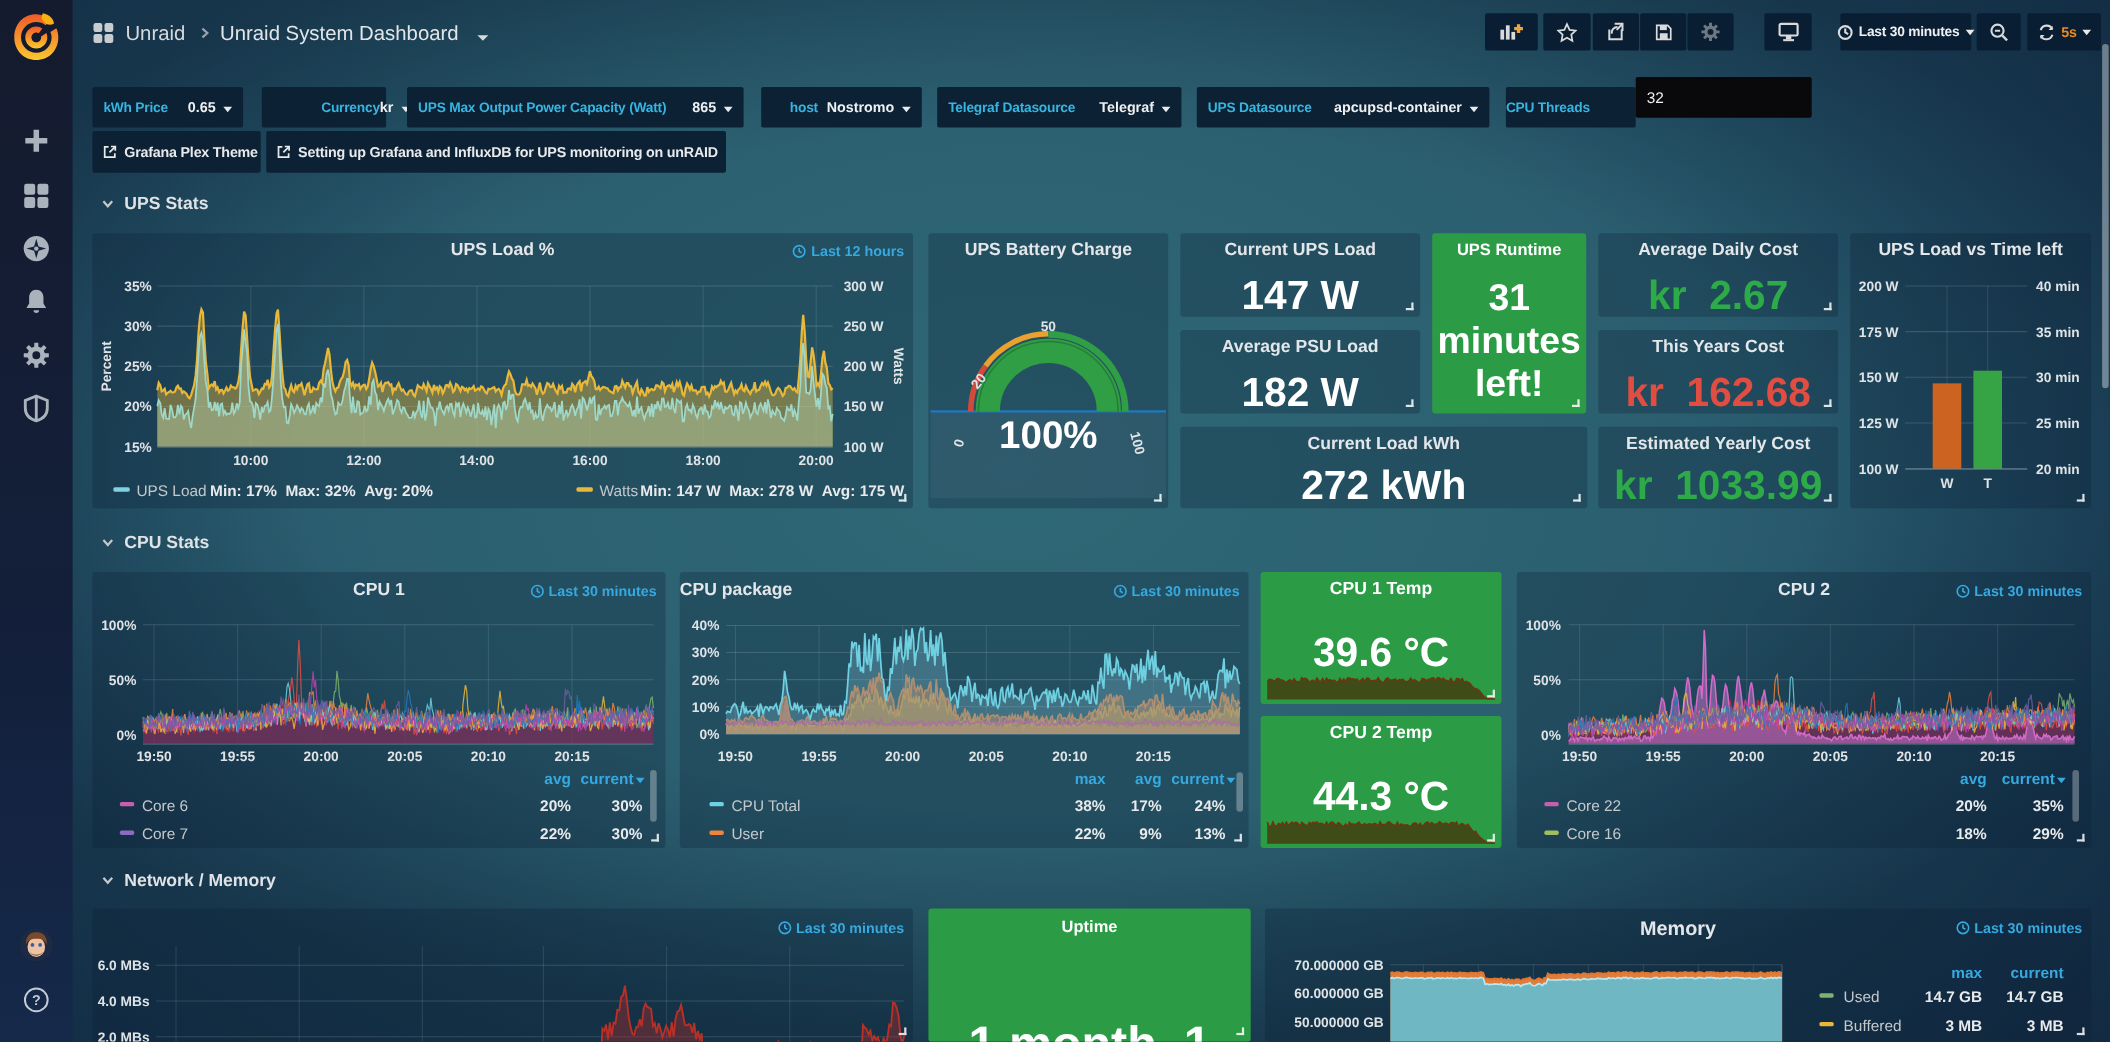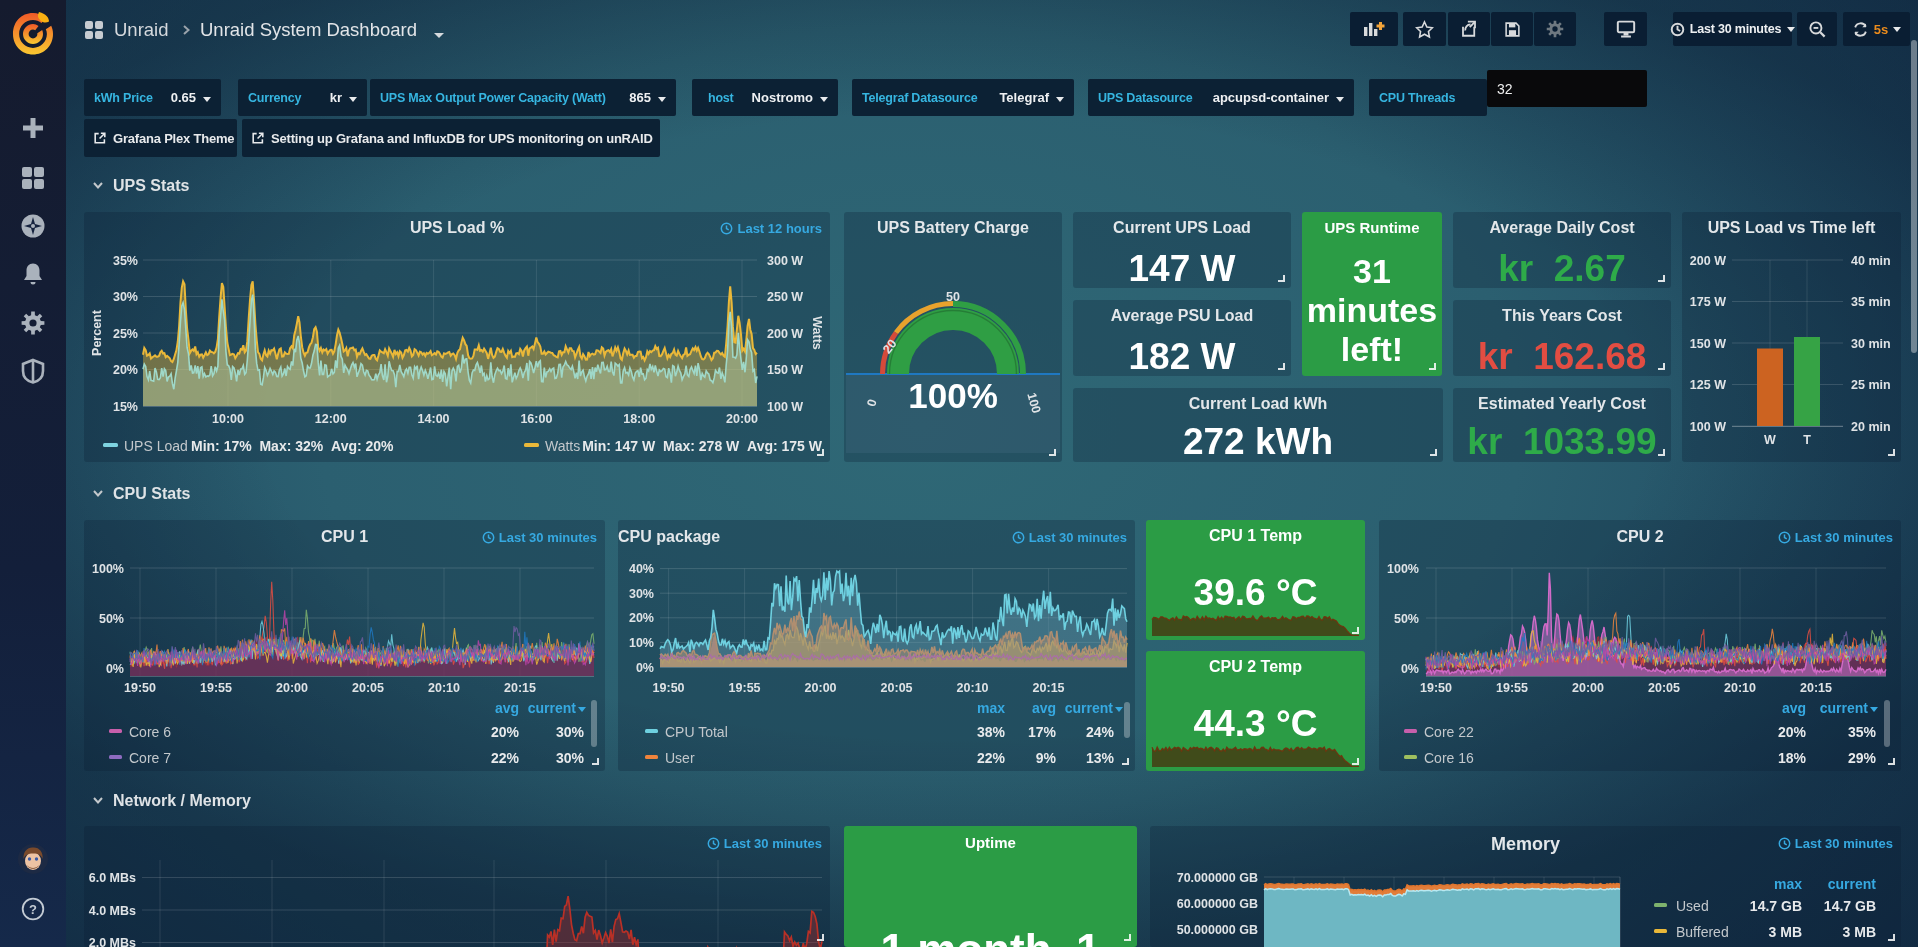--- a/index.html
+++ b/index.html
@@ -345,42 +345,42 @@
     <div class="abs" style="left:1352px;top:627px;width:7px;height:7px;border-right:2px solid #fff;border-bottom:2px solid #fff;opacity:0.85;"></div>
     <div class="abs" style="left:1352px;top:758px;width:7px;height:7px;border-right:2px solid #fff;border-bottom:2px solid #fff;opacity:0.85;"></div>
     <div class="abs" style="left:1888px;top:758px;width:7px;height:7px;border-right:2px solid #fff;border-bottom:2px solid #fff;opacity:0.85;"></div>
     <div class="abs" style="left:817px;top:934px;width:7px;height:7px;border-right:2px solid #fff;border-bottom:2px solid #fff;opacity:0.85;"></div>
     <div class="abs" style="left:1124px;top:934px;width:7px;height:7px;border-right:2px solid #fff;border-bottom:2px solid #fff;opacity:0.85;"></div>
     <div class="abs" style="left:1888px;top:934px;width:7px;height:7px;border-right:2px solid #fff;border-bottom:2px solid #fff;opacity:0.85;"></div>
     <div class="vbox" style="left:84px;width:137px;">
       <span class="vlabel" style="margin-left:10px;">kWh Price</span>
       <span class="vval" style="margin-left:auto;margin-right:10px;">0.65<span class="caret"></span></span>
     </div>
-    <div class="vbox" style="left:238px;width:129px;">
+    <div class="vbox" style="left:238px;width:113px;padding-left:44px;">
       <span class="vlabel" style="margin-left:10px;">Currency</span>
       <span class="vval" style="margin-left:auto;margin-right:10px;">kr<span class="caret"></span></span>
     </div>
     <div class="vbox" style="left:370px;width:306px;">
       <span class="vlabel" style="margin-left:10px;">UPS Max Output Power Capacity (Watt)</span>
       <span class="vval" style="margin-left:auto;margin-right:10px;">865<span class="caret"></span></span>
     </div>
     <div class="vbox" style="left:692px;width:146px;">
-      <span class="vlabel" style="padding-left:16px;">host</span>
+      <span class="vlabel" style="margin-left:10px;padding-left:16px;">host</span>
       <span class="vval" style="margin-left:auto;margin-right:10px;">Nostromo<span class="caret"></span></span>
     </div>
     <div class="vbox" style="left:1088px;width:266px;">
       <span class="vlabel" style="margin-left:10px;">UPS Datasource</span>
       <span class="vval" style="margin-left:auto;margin-right:10px;">apcupsd-container<span class="caret"></span></span>
     </div>
     <div class="vbox" style="left:852px;width:222px;">
       <span class="vlabel" style="margin-left:10px;">Telegraf Datasource</span>
       <span class="vval" style="margin-left:auto;margin-right:10px;">Telegraf<span class="caret"></span></span>
     </div>
     <div class="vbox" style="left:1369px;width:118px;">
-      <span class="vlabel" style="margin-left:10px;">CPU Threads</span>
+      <span class="vlabel" style="">CPU Threads</span>
     </div>
     <div class="abs" style="left:1487px;top:70px;width:160px;height:37px;background:#09090b;border-radius:2px;color:#f0f0f0;font-size:14px;display:flex;align-items:center;">
       <span style="margin-left:10px;">32</span>
     </div>
     <div class="lbox" style="left:84px;width:153px;"><svg width="14" height="14" viewBox="0 0 16 16" style="margin:0 6px 0 9px;">
         <path d="M6.5 3 H2.5 V13.5 H13 V9.5" fill="none" stroke="#e8eaec" stroke-width="1.8"></path>
         <path d="M9 2.5 H13.5 V7" fill="none" stroke="#e8eaec" stroke-width="1.8"></path>
         <path d="M13.2 2.8 L7.5 8.5" stroke="#e8eaec" stroke-width="1.8"></path>
       </svg>Grafana Plex Theme</div>
     <div class="lbox" style="left:242px;width:418px;"><svg width="14" height="14" viewBox="0 0 16 16" style="margin:0 6px 0 9px;">

